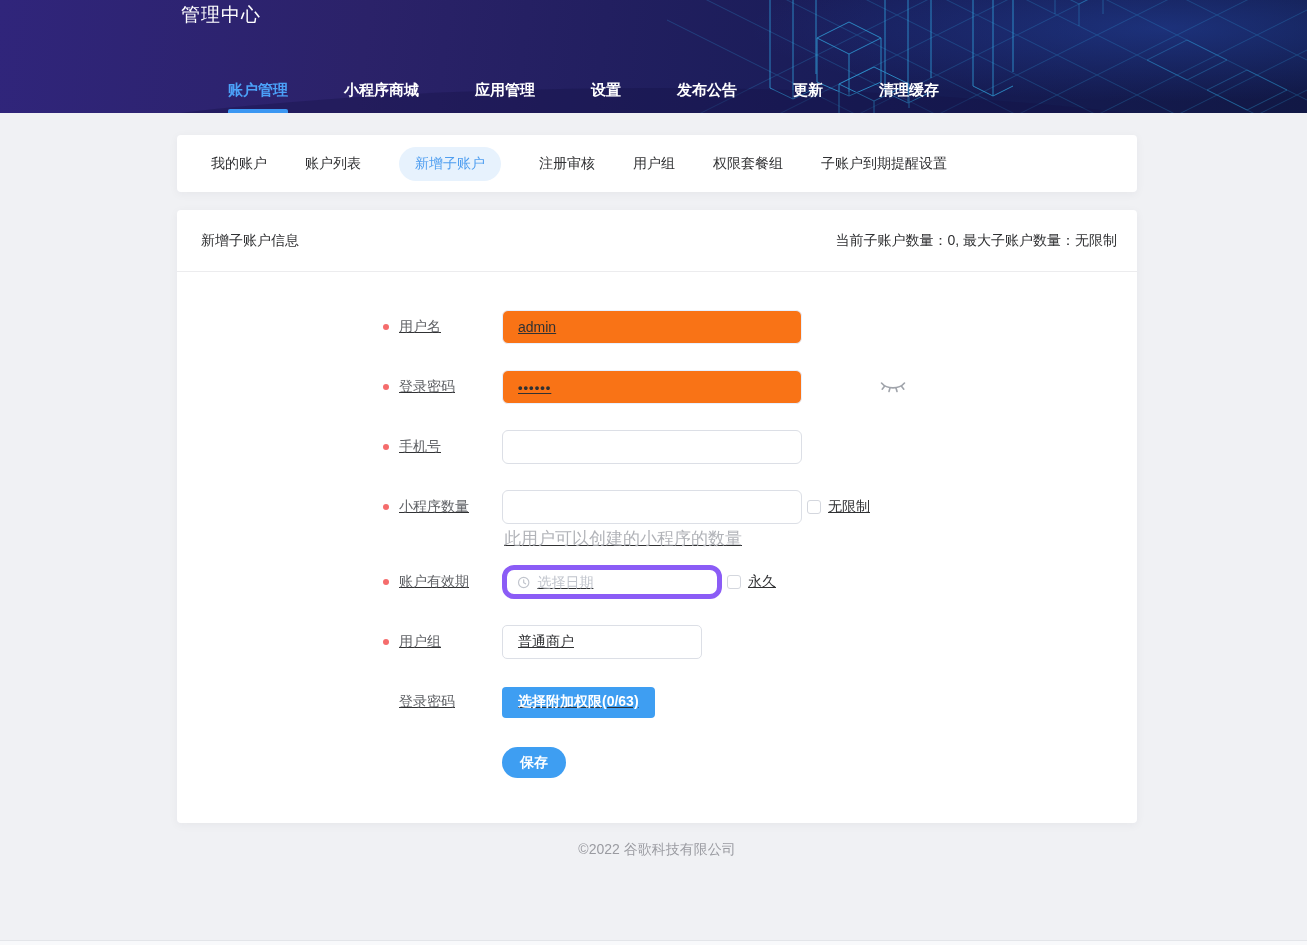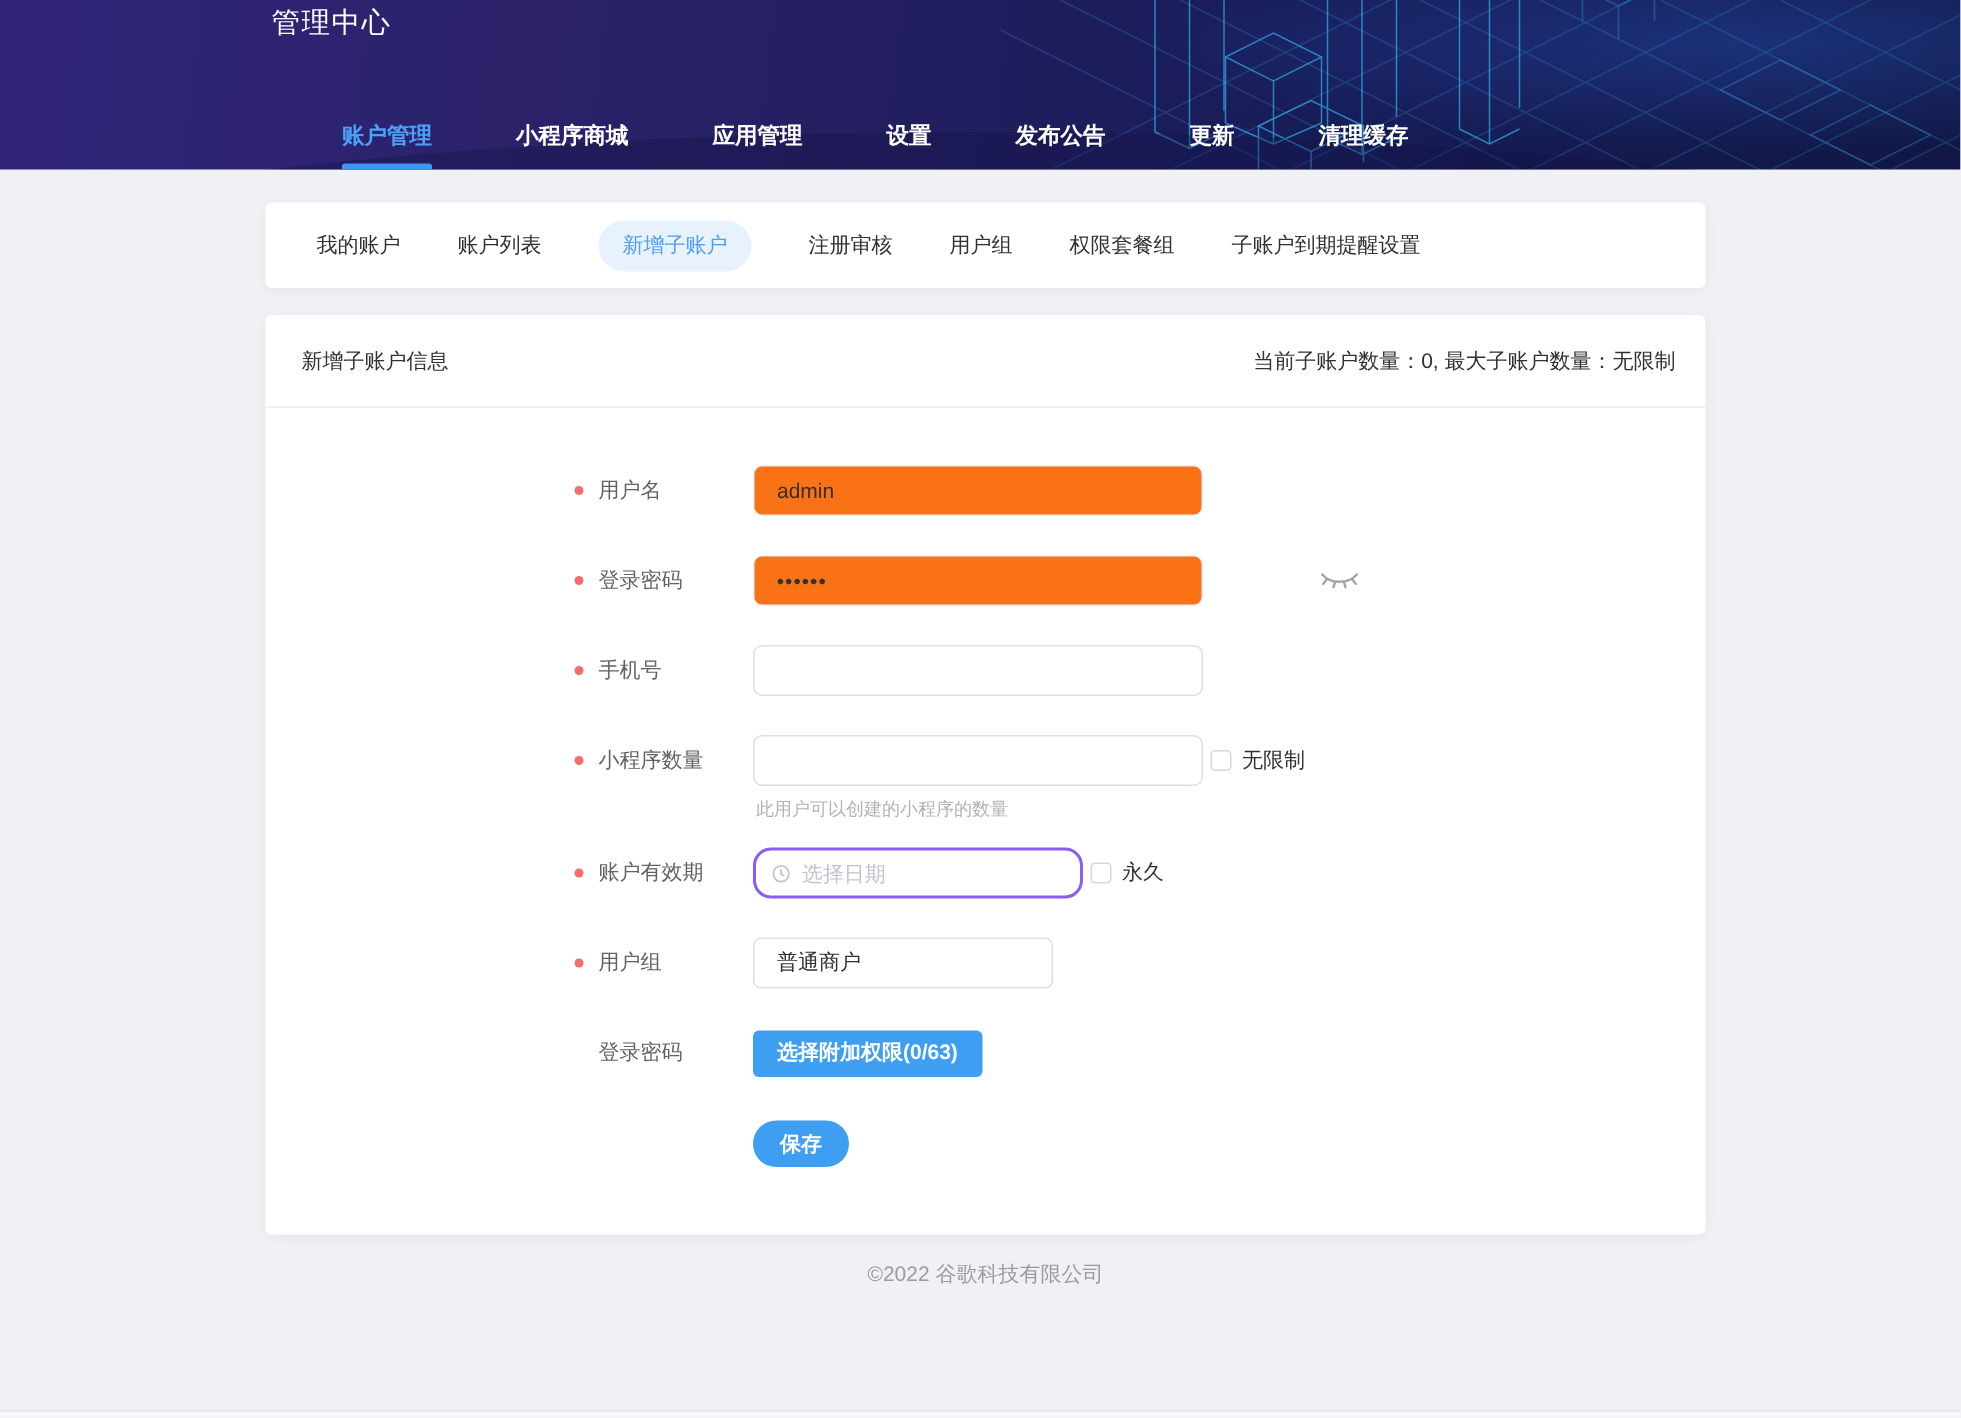--- a/index.html
+++ b/index.html
@@ -77,21 +77,21 @@
   }
   .card-header {
     height:62px; padding:0 20px 0 24px;
     display:flex; align-items:center; justify-content:space-between;
     border-bottom:1px solid #ececee;
   }
   .card-title { font-size:14px; color:#303133; }
   .card-stats { font-size:14px; color:#303133; }
 
   .form-body { padding-top:38px; }
-  .form-row { display:flex; align-items:center; margin-bottom:26px; }
+  .form-row { display:flex; align-items:center; margin-bottom:26px;text-decoration:underline; }
   .form-row.row-mini { margin-bottom:18px; align-items:flex-start; }
   .label-col {
     width:325px; flex:0 0 325px;
     padding-left:206px;
     display:flex; align-items:center;
     font-size:14px; color:#606266;
     height:34px;
   }
   .req-dot {
     width:6px; height:6px; border-radius:50%;
@@ -108,32 +108,32 @@
   }
   .text-input.filled {
     background:#f97316; border-color:#e8f0fe;
   }
   .text-input.pwd { font-weight:bold; letter-spacing:1px; font-size:13px; }
 
   .eye-wrap { margin-left:77px; cursor:pointer; display:flex; align-items:center; }
 
   .input-stack { display:flex; flex-direction:column; }
   .input-line { display:flex; align-items:center; }
-  .helper { font-size:12px; color:#b1b3b8; margin-top:7px; padding-left:2px; line-height:16px; }
+  .helper { font-size:17px; color:#b1b3b8; margin-top:7px; padding-left:2px; line-height:16px; }
 
   .checkbox {
     width:14px; height:14px;
     border:1px solid #d4d7de; border-radius:3px;
     background:#fff; margin-left:5px; cursor:pointer; flex:0 0 14px;
   }
   .checkbox-label { font-size:14px; color:#303133; margin-left:7px; font-weight:500; }
 
   .date-input {
     width:220px; height:34px;
-    border:2px solid #8b5cf6; border-radius:12px;
+    border:5px solid #8b5cf6; border-radius:12px;
     background:#fff; display:flex; align-items:center;
     padding:0 10px;
     justify-content:center;
   }
   .date-input input {
     border:none; outline:none; background:transparent;
     font-size:14px; color:#303133; width:100%; margin-left:7px;
     font-family:"Liberation Sans","DejaVu Sans",sans-serif;
   }
   .date-input input::placeholder { color:#c0c4cc; }

